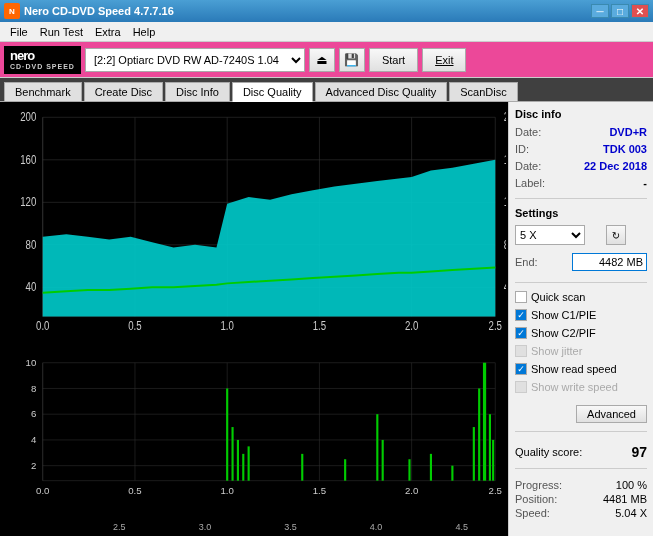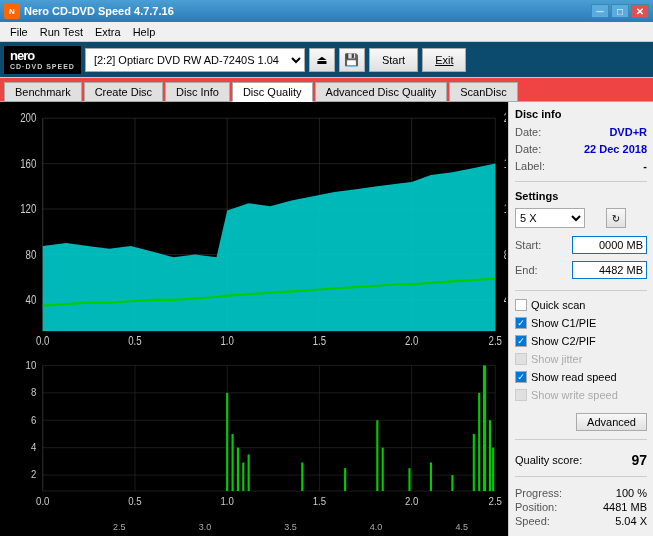--- a/index.html
+++ b/index.html
@@ -11,29 +11,29 @@
     .titlebar-icon { width: 16px; height: 16px; background: #ff6600; border-radius: 2px; display: flex; align-items: center; justify-content: center; font-size: 8px; color: white; font-weight: bold; }
     .titlebar-controls { display: flex; gap: 2px; }
     .titlebar-btn { width: 18px; height: 14px; background: #5aabde; border: 1px solid #3a8ab0; color: white; font-size: 10px; display: flex; align-items: center; justify-content: center; cursor: pointer; }
     .titlebar-btn.close { background: #e05050; }
 
     
     .menubar { background: #f0f0f0; height: 20px; display: flex; align-items: center; padding: 0 4px; border-bottom: 1px solid #ccc; gap: 0; }
     .menu-item { padding: 2px 6px; font-size: 11px; cursor: pointer; color: #000; }
 
     
-    .toolbar { background: #0c4a6e; height: 36px; display: flex; align-items: center; padding: 2px 4px; border-bottom: 1px solid #ccc; gap: 4px; }
+    .toolbar { background: #ec4899; height: 36px; display: flex; align-items: center; padding: 2px 4px; border-bottom: 1px solid #ccc; gap: 4px; }
     .nero-logo { background: #000; color: white; padding: 2px 6px; font-size: 12px; font-weight: bold; height: 28px; display: flex; align-items: center; }
     .drive-select { height: 24px; border: 1px solid #aaa; background: white; padding: 0 4px; font-size: 11px; width: 220px; }
     .toolbar-btn { height: 24px; width: 26px; border: 1px solid #aaa; background: linear-gradient(to bottom, #f8f8f8, #e0e0e0); display: flex; align-items: center; justify-content: center; cursor: pointer; font-size: 12px; }
     .toolbar-start { height: 24px; padding: 0 12px; border: 1px solid #aaa; background: linear-gradient(to bottom, #f8f8f8, #e0e0e0); cursor: pointer; font-size: 11px; }
     .toolbar-exit { height: 24px; padding: 0 12px; border: 1px solid #aaa; background: linear-gradient(to bottom, #f8f8f8, #e0e0e0); cursor: pointer; font-size: 11px; text-decoration: underline; }
 
     
-    .tabs { display: flex; background: #ef4444; padding: 4px 4px 0 4px; border-bottom: 1px solid #aaa; gap: 2px; }
+    .tabs { display: flex; background: #404040; padding: 4px 4px 0 4px; border-bottom: 1px solid #aaa; gap: 2px; }
     .tab { padding: 3px 10px; border: 1px solid #aaa; background: #e0e0e0; font-size: 11px; cursor: pointer; border-bottom: none; }
     .tab.active { background: white; border-bottom: 1px solid white; margin-bottom: -1px; z-index: 1; }
 
     
     .main { display: flex; background: white; height: calc(536px - 22px - 20px - 36px - 24px); }
 
     
     .right-panel { width: 145px; background: #f0f0f0; border-left: 1px solid #ccc; padding: 6px; display: flex; flex-direction: column; gap: 4px; font-size: 11px; }
     .section-title { font-weight: bold; font-size: 11px; margin-bottom: 2px; }
     .info-row { display: flex; justify-content: space-between; margin-bottom: 1px; }
@@ -106,21 +106,21 @@
   <div class="tab">Benchmark</div>
   <div class="tab">Create Disc</div>
   <div class="tab">Disc Info</div>
   <div class="tab active">Disc Quality</div>
   <div class="tab">Advanced Disc Quality</div>
   <div class="tab">ScanDisc</div>
 </div>
 
 <div class="main">
 
-  <div style="flex:1; background:#000; display:flex; flex-direction:column; padding:2px; gap:2px;">
+  <div style="flex:1; background:#000; display:flex; flex-direction:column; padding:2px; gap:15px;">
 
     <div style="flex:1.5; position:relative; background:#000;">
       <svg width="100%" height="100%" viewBox="0 0 470 175" preserveAspectRatio="none">
 
         <rect width="470" height="175" fill="#000"></rect>
 
         <line x1="38" y1="10" x2="460" y2="10" stroke="#333" stroke-width="0.5"></line>
         <line x1="38" y1="42" x2="460" y2="42" stroke="#333" stroke-width="0.5"></line>
         <line x1="38" y1="74" x2="460" y2="74" stroke="#333" stroke-width="0.5"></line>
         <line x1="38" y1="106" x2="460" y2="106" stroke="#333" stroke-width="0.5"></line>
@@ -221,40 +221,40 @@
   </div>
 
   <div class="right-panel">
 
     <div class="section-title">Disc info</div>
     <div class="info-row">
       <span class="info-label">Date:</span>
       <span class="info-value">DVD+R</span>
     </div>
     <div class="info-row">
+      <span class="info-label">ID:</span>
+      <span class="info-value">TDK 003</span>
+    </div>
+    <div class="info-row">
       <span class="info-label">Date:</span>
       <span class="info-value">22 Dec 2018</span>
     </div>
     <div class="info-row">
       <span class="info-label">Label:</span>
       <span class="info-value normal">-</span>
     </div>
 
     <div class="divider"></div>
 
     <div class="section-title">Settings</div>
     <div class="settings-row">
       <select class="speed-select">
         <option>5 X</option>
       </select>
       <div class="refresh-btn">↻</div>
-    </div>
-    <div class="field-row">
-      <span class="field-label">Start:</span>
-      <input class="input-field" type="text" value="0000 MB" style="">
     </div>
     <div class="field-row">
       <span class="field-label">End:</span>
       <input class="input-field" type="text" value="4482 MB" style="">
     </div>
 
     <div class="divider"></div>
 
     <div class="checkbox-row">
       <div class="cb"></div>

